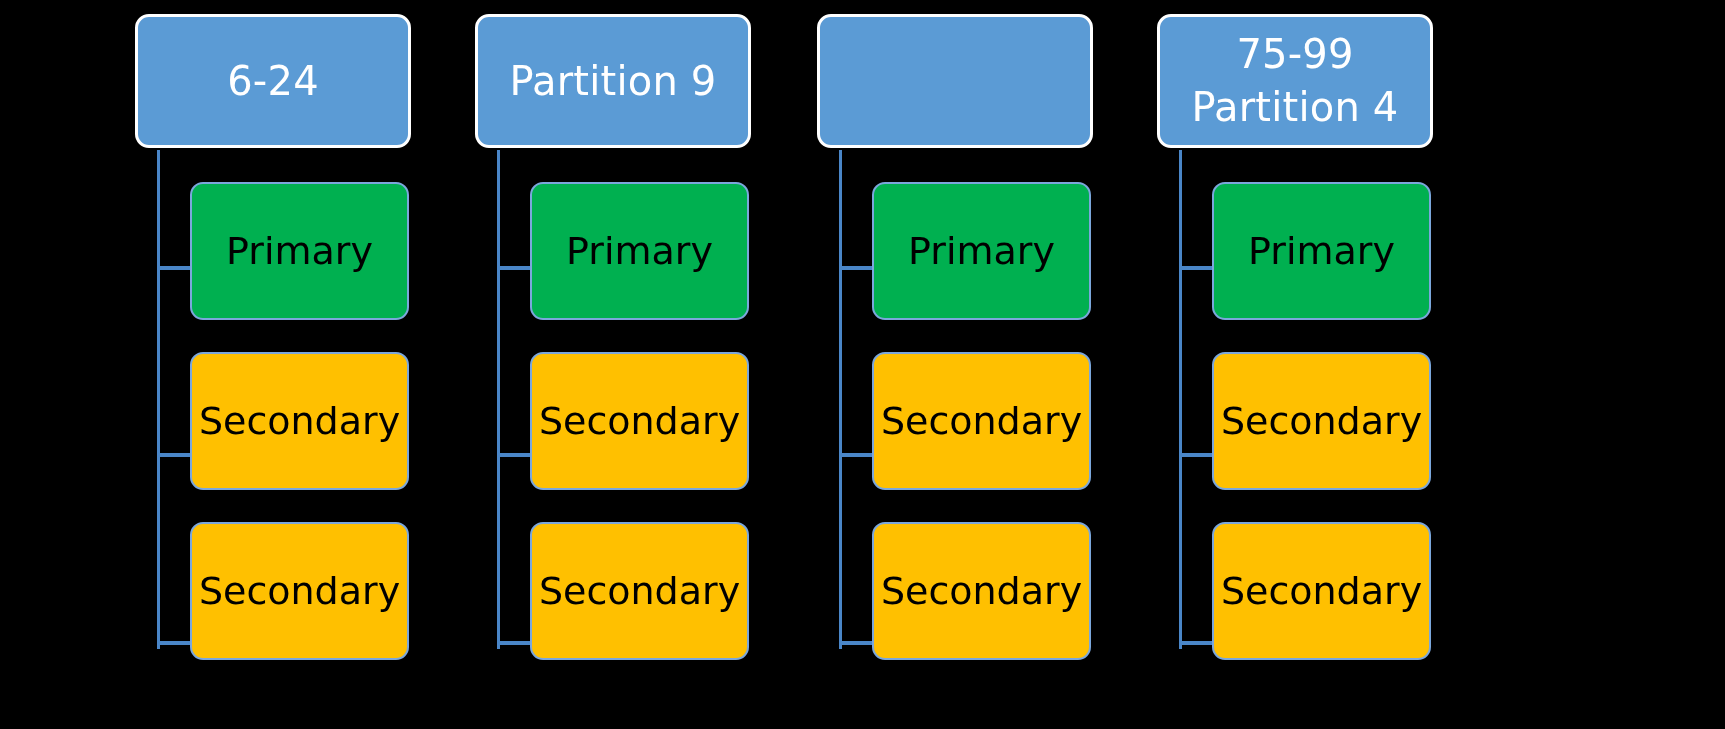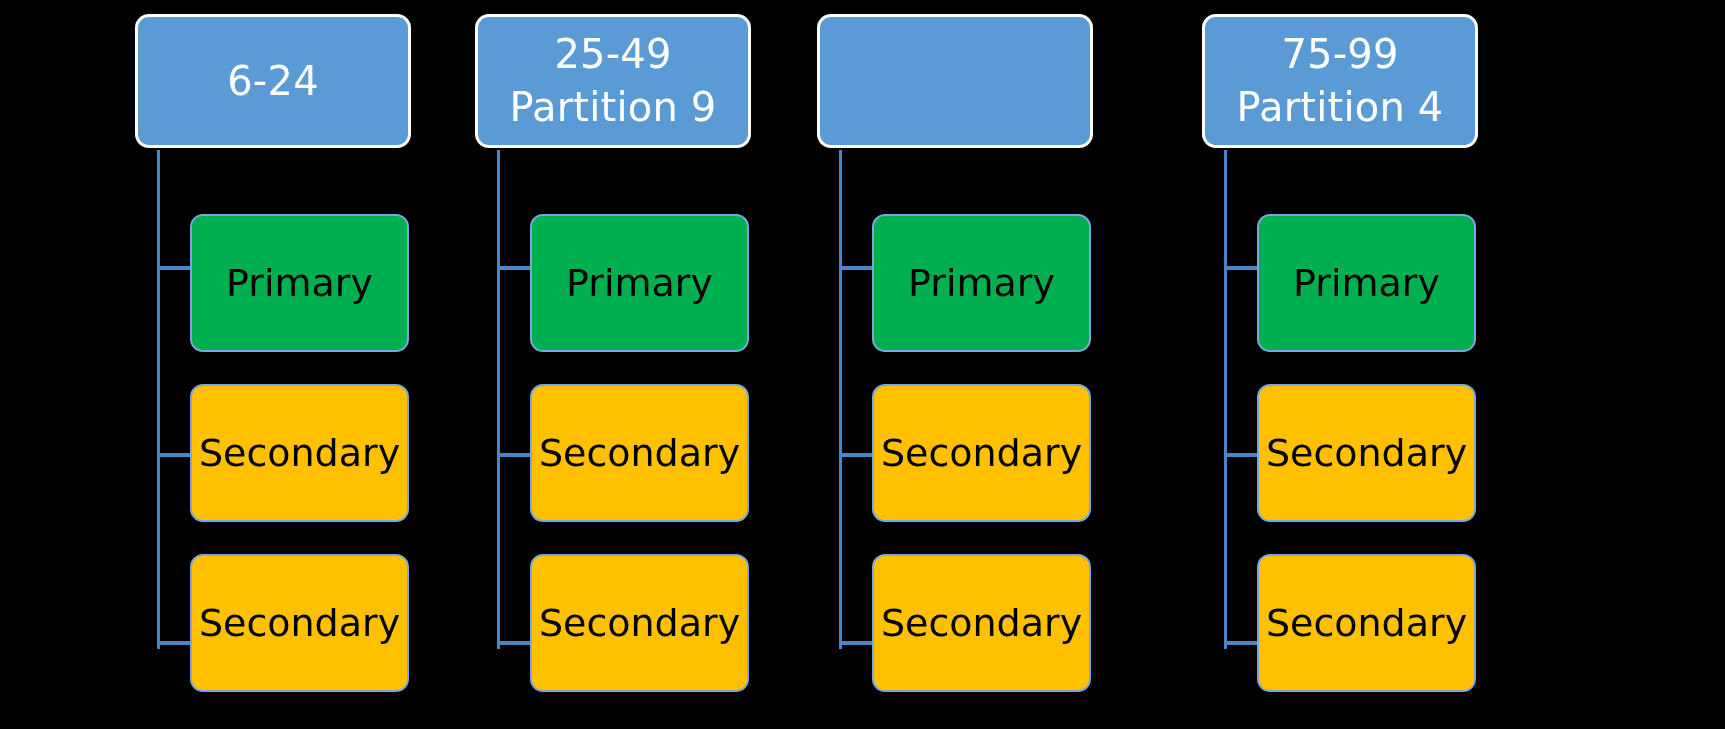--- a/index.html
+++ b/index.html
@@ -81,21 +81,20 @@
     width: 219px;
     box-sizing: border-box;
     border: 2px solid #7BA7DC;
     border-radius: 13px;
     display: flex;
     align-items: center;
     justify-content: center;
     color: #000000;
     font-size: 38px;
     white-space: nowrap;
-    margin-top: 32px;
   }
   .node-primary {
     top: 182px;
     height: 138px;
     background: #00B050;
   }
   .node-secondary-1 {
     top: 352px;
     height: 138px;
     background: #FFC000;
@@ -119,21 +118,20 @@
     <div class="stub stub-1"></div>
     <div class="stub stub-2"></div>
     <div class="stub stub-3"></div>
     <div class="node node-primary">Primary</div>
     <div class="node node-secondary-1">Secondary</div>
     <div class="node node-secondary-2">Secondary</div>
   </div>
 
   <div class="partition" style="left:475px;">
     <div class="header-box">
-      <span class="header-line">25-49</span>
       <span class="header-line">Partition 9</span>
     </div>
     <div class="trunk"></div>
     <div class="stub stub-1"></div>
     <div class="stub stub-2"></div>
     <div class="stub stub-3"></div>
     <div class="node node-primary">Primary</div>
     <div class="node node-secondary-1">Secondary</div>
     <div class="node node-secondary-2">Secondary</div>
   </div>
@@ -143,21 +141,21 @@
     </div>
     <div class="trunk"></div>
     <div class="stub stub-1"></div>
     <div class="stub stub-2"></div>
     <div class="stub stub-3"></div>
     <div class="node node-primary">Primary</div>
     <div class="node node-secondary-1">Secondary</div>
     <div class="node node-secondary-2">Secondary</div>
   </div>
 
-  <div class="partition" style="left:1202px;">
+  <div class="partition" style="left:1157px;">
     <div class="header-box">
       <span class="header-line">75-99</span>
       <span class="header-line">Partition 4</span>
     </div>
     <div class="trunk"></div>
     <div class="stub stub-1"></div>
     <div class="stub stub-2"></div>
     <div class="stub stub-3"></div>
     <div class="node node-primary">Primary</div>
     <div class="node node-secondary-1">Secondary</div>

